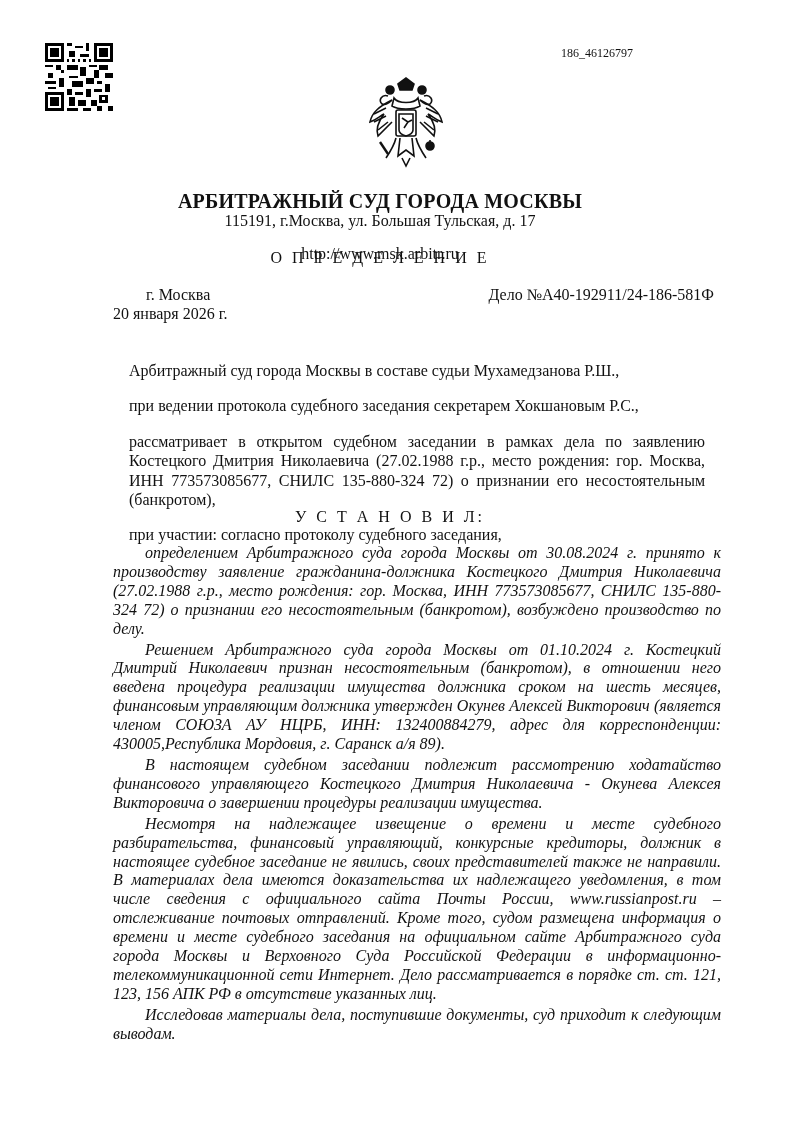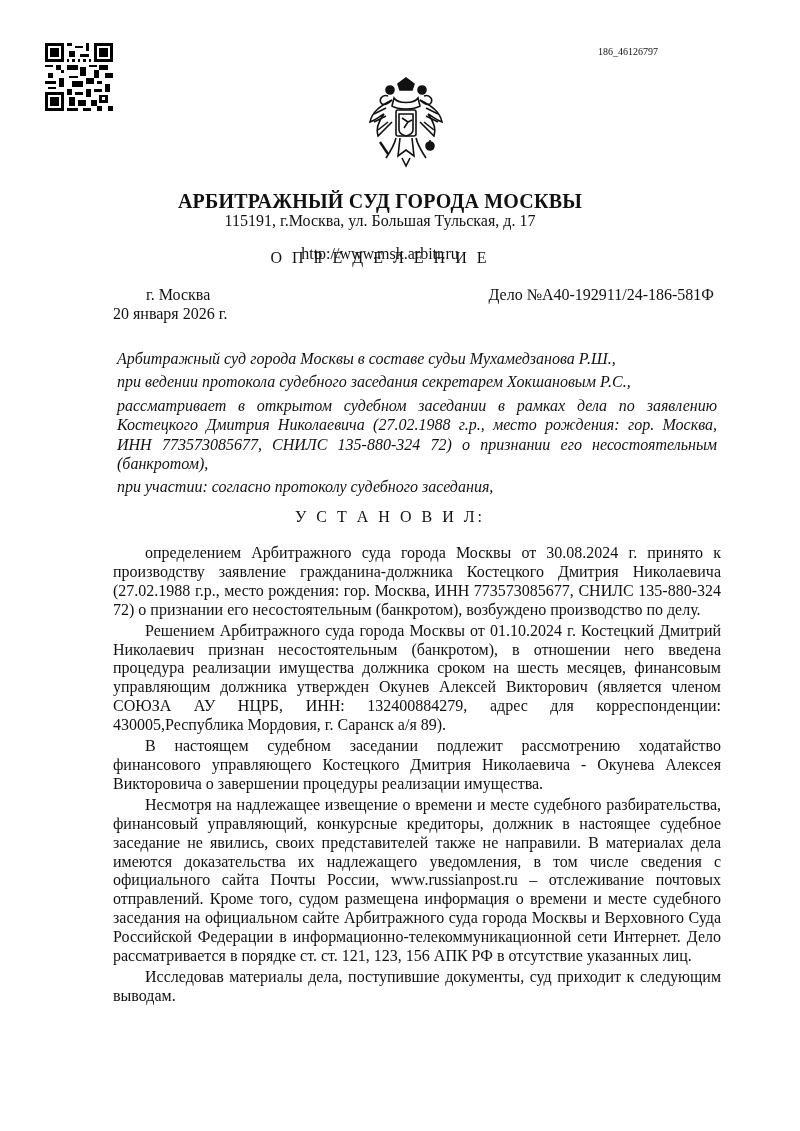--- a/index.html
+++ b/index.html
@@ -2,34 +2,34 @@
 <html><head>
 <meta charset="utf-8">
 <style>
   html, body { margin: 0; padding: 0; background: #ffffff; }
   body {
     width: 800px; height: 1131px; position: relative; overflow: hidden;
     font-family: "Liberation Serif", "DejaVu Serif", serif;
     color: #111111;
   }
   .qr { position: absolute; left: 45px; top: 43px; width: 68px; height: 68px; }
-  .doc-id { position: absolute; left: 598px; top: 46px; font-size: 10px; }
+  .doc-id { position: absolute; left: 561px; top: 46px; font-size: 12px; }
   .emblem { position: absolute; left: 368px; top: 76px; width: 76px; height: 92px; }
   .head { position: absolute; left: 0; width: 760px; text-align: center; }
   .court-name { top: 190px; font-size: 20px; font-weight: bold; letter-spacing: 0.2px; }
   .address { top: 212px; font-size: 16px; }
   .website { top: 245px; font-size: 16px; }
   .doc-type { top: 249px; font-size: 16px; letter-spacing: 3px; }
   .city { position: absolute; left: 113px; top: 286px; font-size: 16px; margin-left: 33px; }
   .date { position: absolute; left: 113px; top: 305px; font-size: 16px; }
   .case { position: absolute; right: 86px; top: 286px; font-size: 16px; }
   .intro { position: absolute; left: 113px; top: 345px; width: 608px; font-size: 16px; line-height: 19.4px; }
-  .intro p { margin: 4px; text-align: justify; font-style: italic; }
+  .intro p { margin: 16px; text-align: justify; }
   .section-title { position: absolute; left: 0; width: 780px; text-align: center; top: 508px; font-size: 16px; letter-spacing: 3px; }
-  .body { position: absolute; left: 113px; top: 544px; width: 608px; font-size: 16px; line-height: 18.9px; }
+  .body { position: absolute; left: 113px; top: 544px; width: 608px; font-size: 16px; line-height: 18.9px; font-style: italic; }
   .body p { margin: 0 0 2px 0; text-indent: 32px; text-align: justify; }
 </style>
 </head>
 <body>
 
 <svg class="qr" viewBox="0 0 25 25" shape-rendering="crispEdges">
   <rect width="25" height="25" fill="#fff"></rect>
   <g fill="#000">
     <rect x="0" y="0" width="7" height="7"></rect>
       <rect x="1" y="1" width="5" height="5" fill="#fff"></rect>

